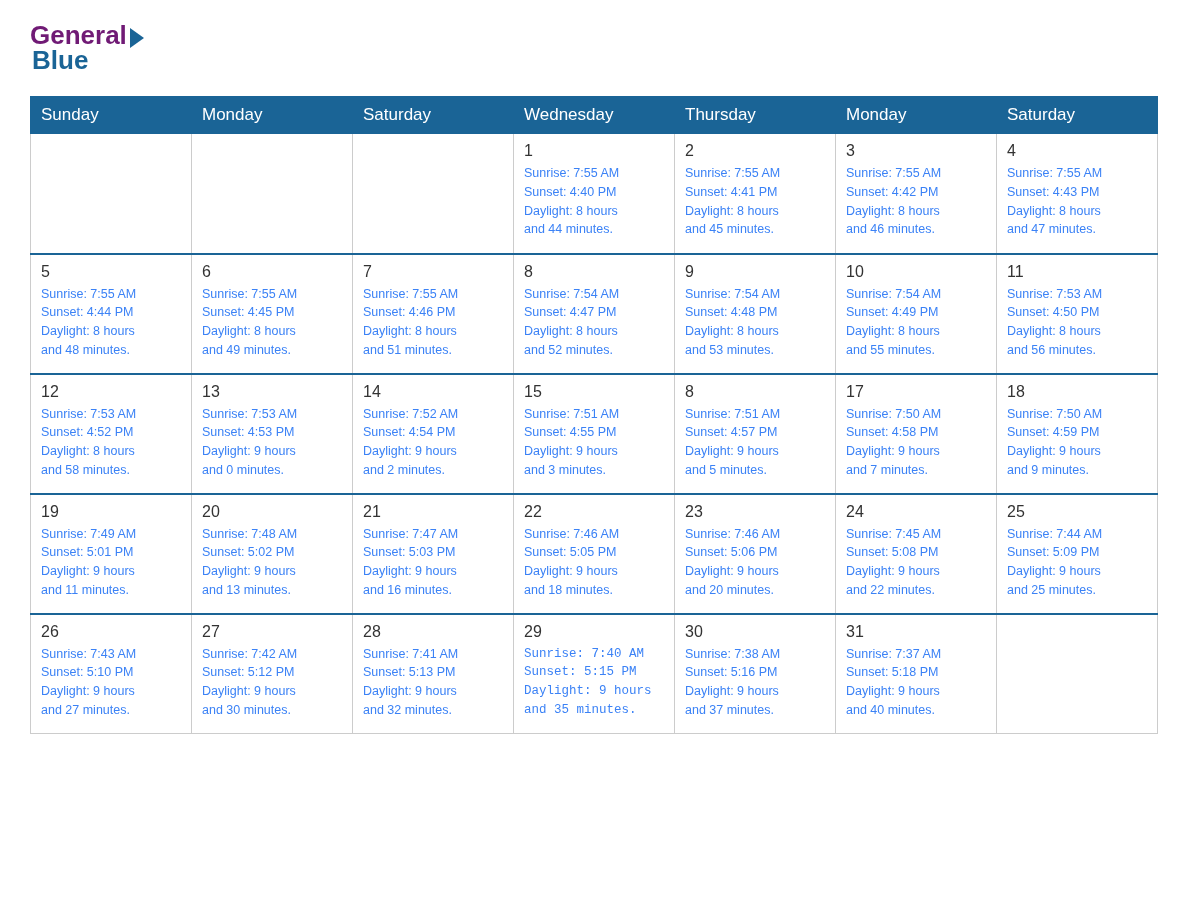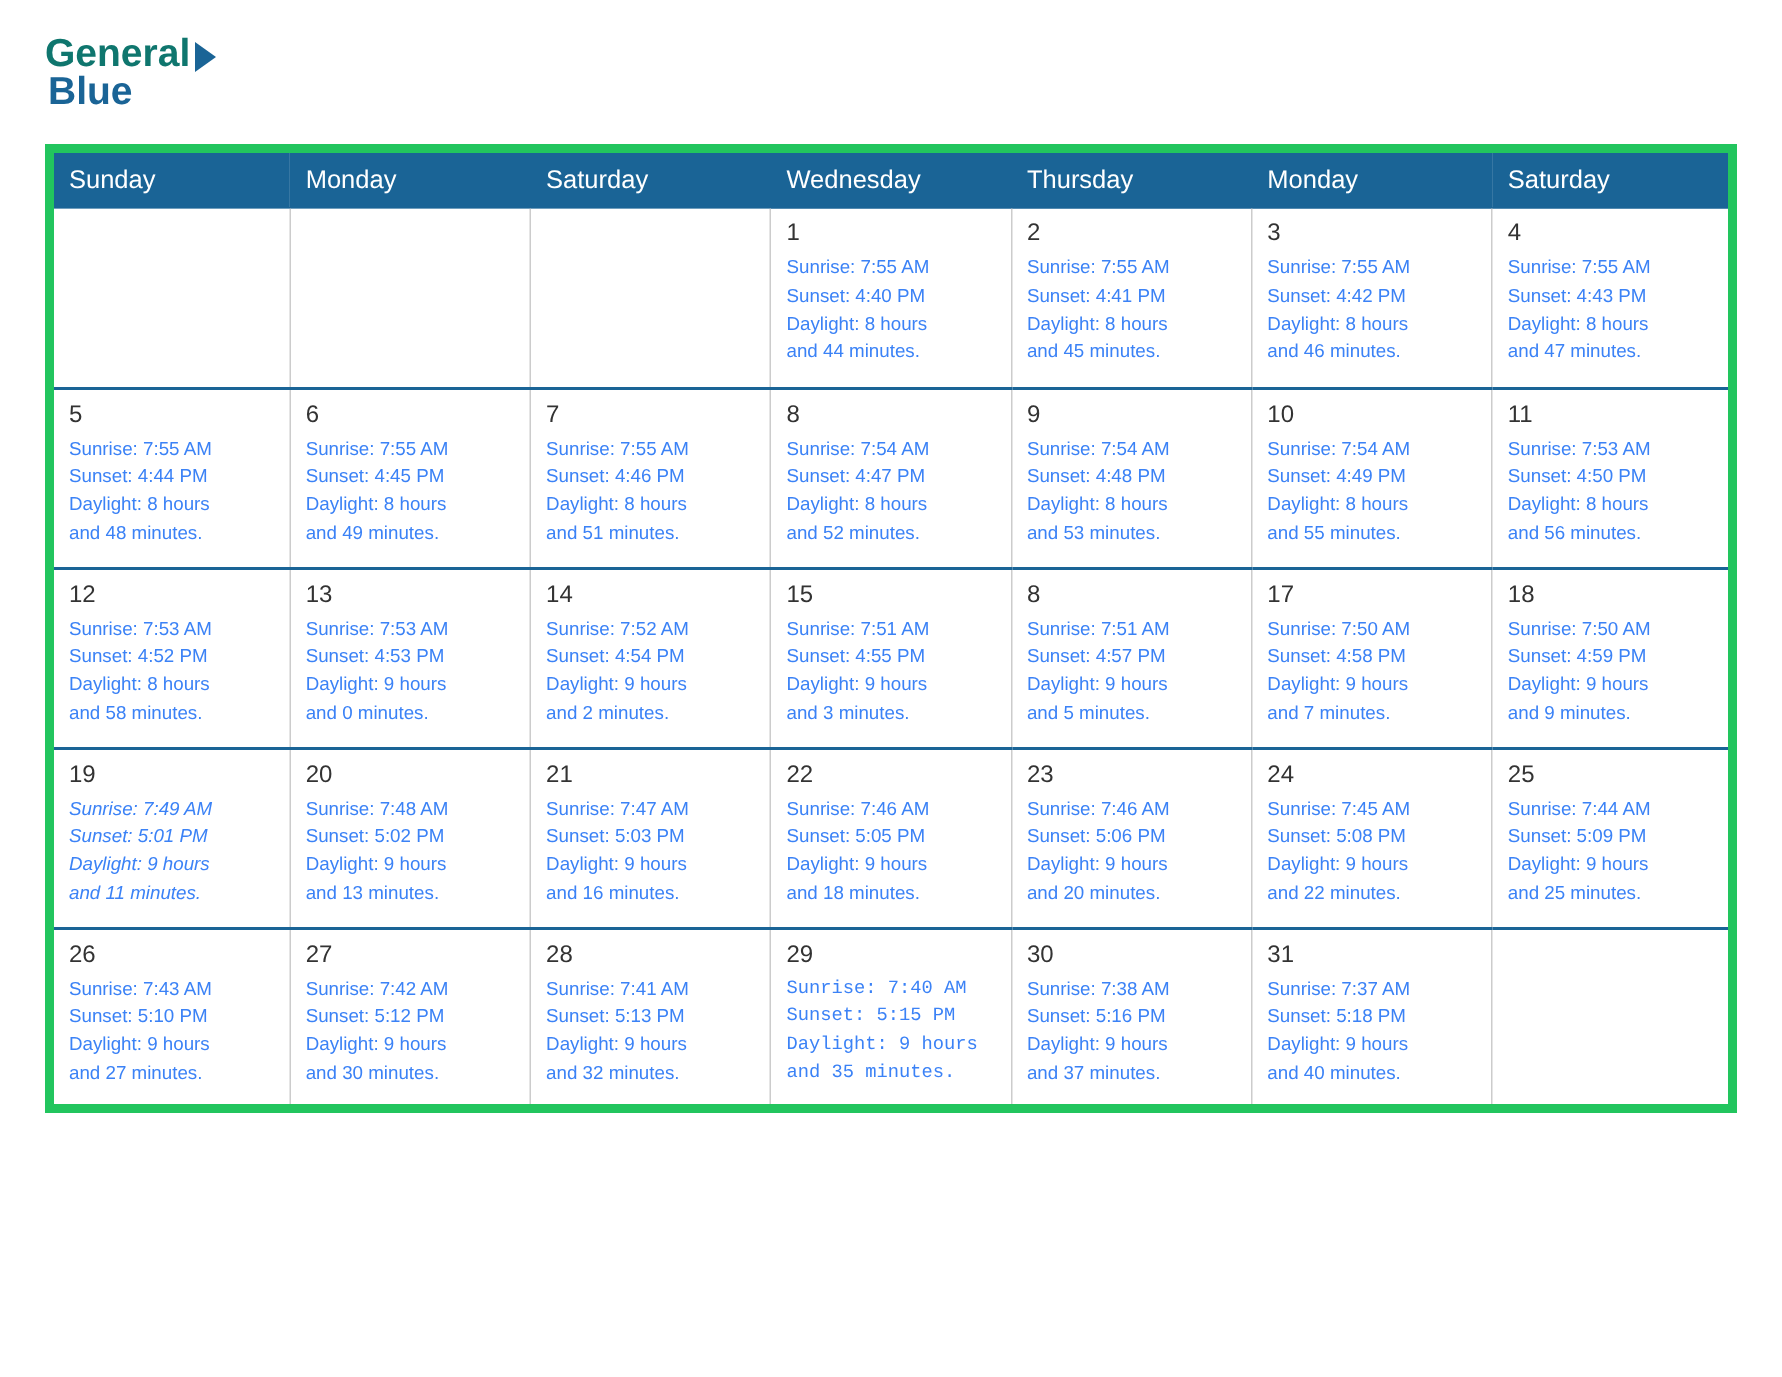--- a/index.html
+++ b/index.html
@@ -21,21 +21,21 @@
       flex-direction: column;
       align-items: flex-start;
     }
     .logo-top {
       display: flex;
       align-items: center;
     }
     .logo-general {
       font-size: 26px;
       font-weight: bold;
-      color: #0f766e;
+      color: #701a75;
     }
     .logo-arrow {
       width: 0;
       height: 0;
       border-left: 14px solid #1a6496;
       border-top: 10px solid transparent;
       border-bottom: 10px solid transparent;
       margin-left: 3px;
       margin-top: 4px;
     }
@@ -55,21 +55,21 @@
       color: #222222;
       line-height: 1.1;
     }
     .location {
       font-size: 22px;
       color: #444444;
     }
     .calendar {
       width: 100%;
       border-collapse: collapse;
-      border: 6px solid #22c55e;
+      border: 1px solid #22c55e;
       margin-top: 20px;
     }
     .calendar th {
       background-color: #1a6496;
       color: #ffffff;
       text-align: left;
       padding: 8px 10px;
       font-size: 17px;
       font-weight: normal;
       border: 1px solid #1a6496;
@@ -257,21 +257,21 @@
           <div class="day-number">18</div>
           <div class="day-info" style="white-space: pre-line;">Sunrise: 7:50 AM
 Sunset: 4:59 PM
 Daylight: 9 hours
 and 9 minutes.</div>
         </td>
       </tr>
       <tr class="row-divider">
         <td>
           <div class="day-number">19</div>
-          <div class="day-info" style="white-space: pre-line; font-style: italic;">Sunrise: 7:49 AM
+          <div class="day-info" style="white-space: pre-line;">Sunrise: 7:49 AM
 Sunset: 5:01 PM
 Daylight: 9 hours
 and 11 minutes.</div>
         </td>
         <td>
           <div class="day-number">20</div>
           <div class="day-info" style="white-space: pre-line;">Sunrise: 7:48 AM
 Sunset: 5:02 PM
 Daylight: 9 hours
 and 13 minutes.</div>

